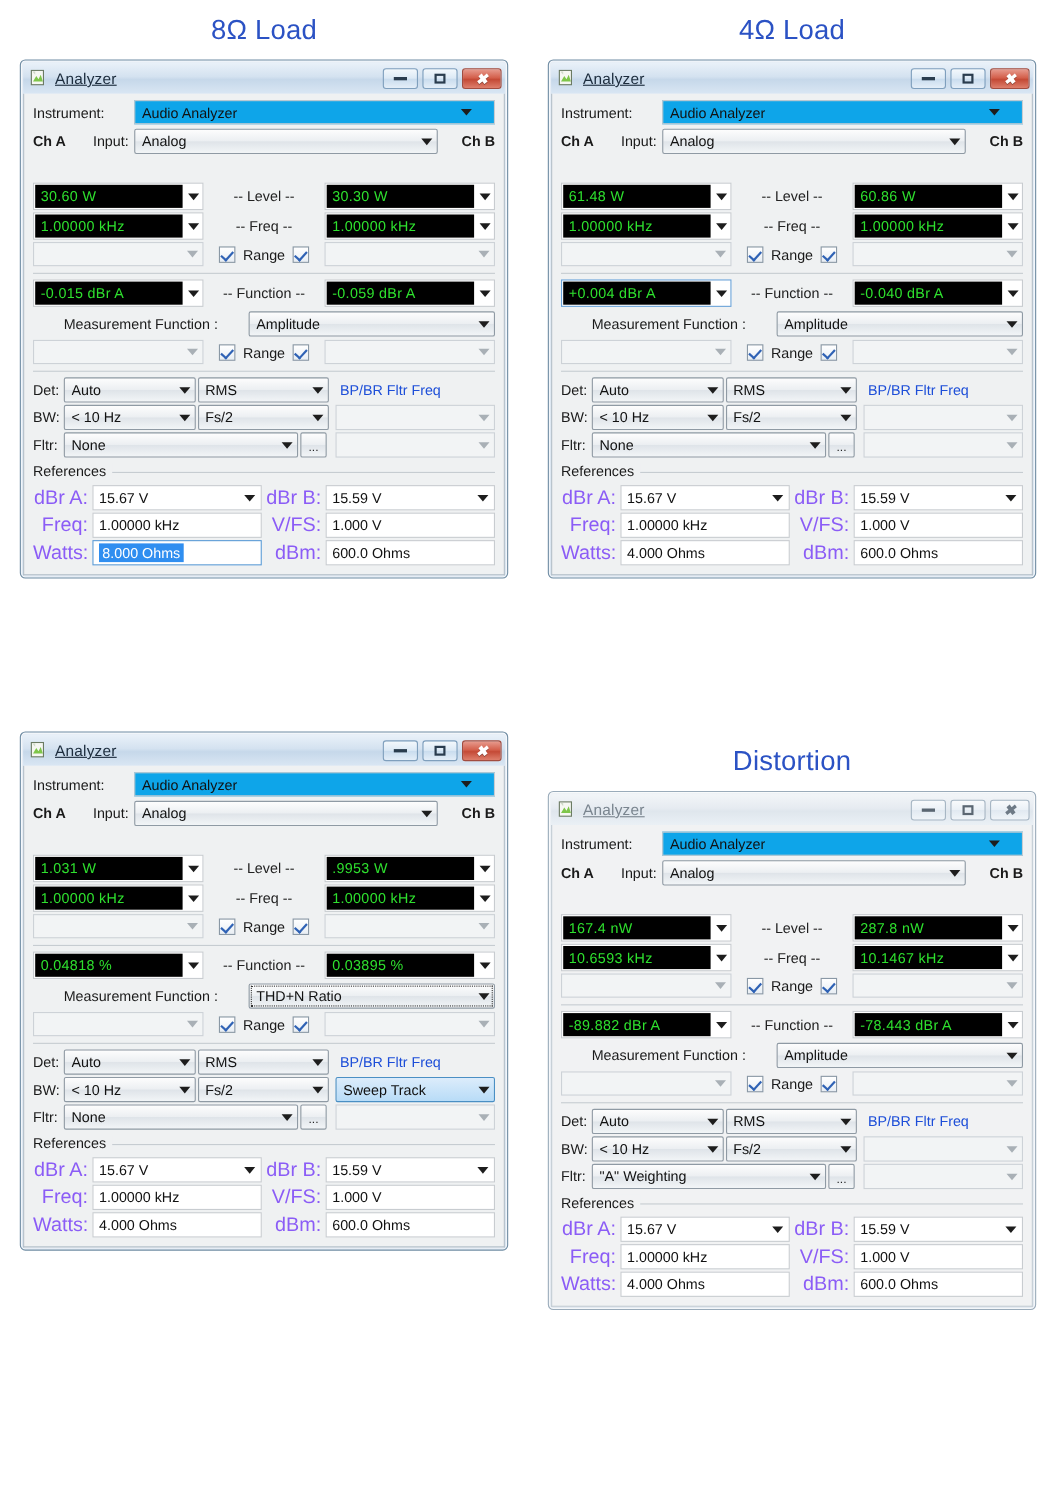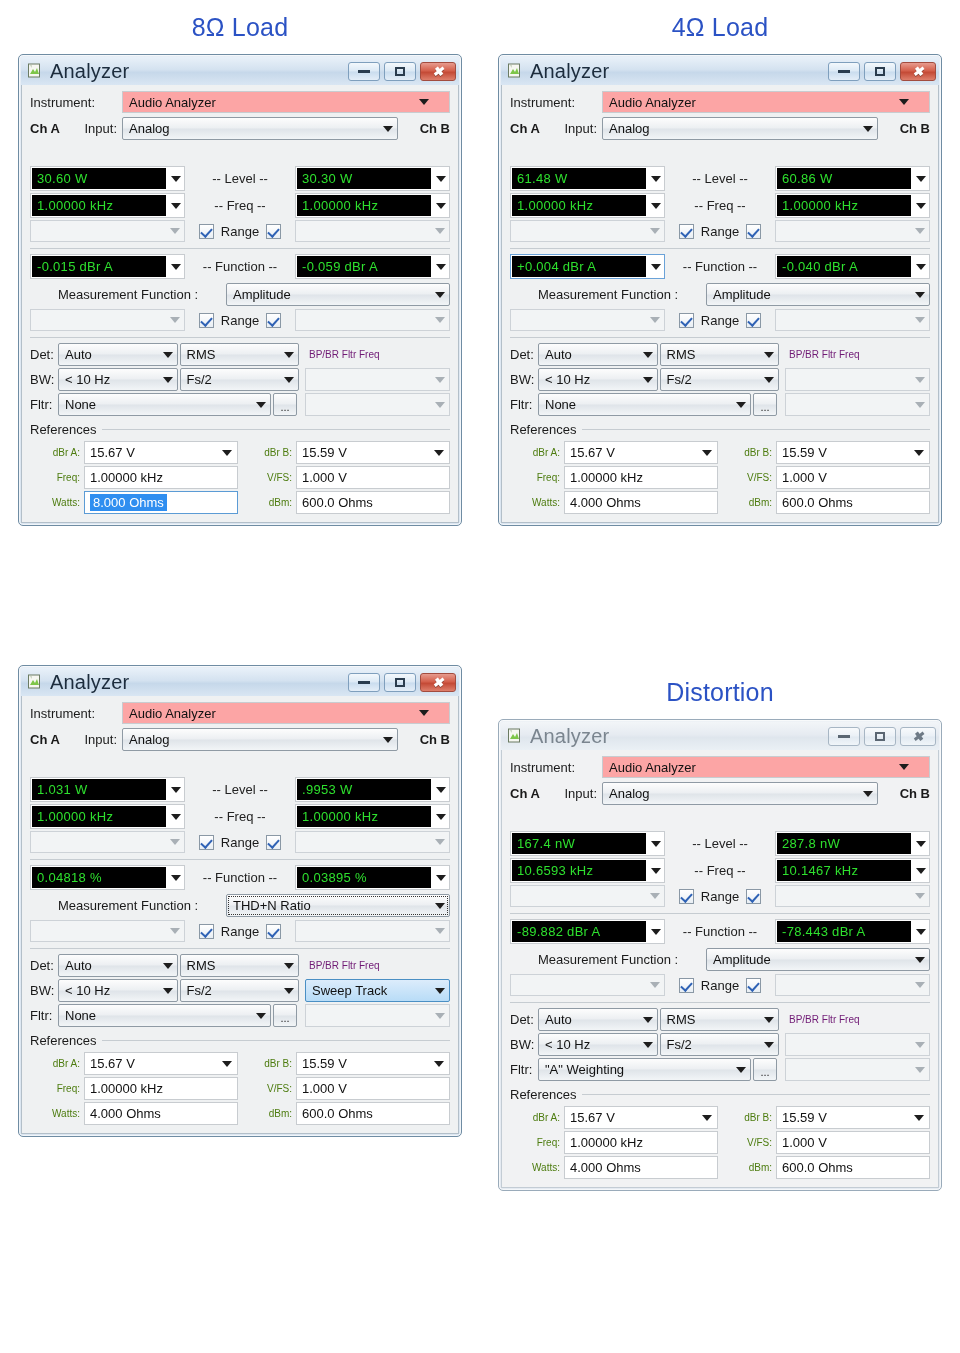--- a/index.html
+++ b/index.html
@@ -49,22 +49,22 @@
     background:linear-gradient(#e9f1f9 0%, #d4e2f0 45%, #c6d8ea 55%, #d9e6f3 100%);
     padding:0 3px 0 6px;
     position:relative;
   }
   .win.inactive .titlebar {
     background:linear-gradient(#f2f5f8 0%, #e6ebf1 45%, #dfe6ed 55%, #eaf0f5 100%);
   }
   .app-icon { width:16px; height:16px; position:relative; flex:0 0 16px; }
   .app-icon svg { display:block; }
   .title-text {
-    font-size:20px; color:#1c2c3d; margin-left:7px; flex:1;
-    white-space:nowrap; letter-spacing:.2px;
+    font-size:14px; color:#1c2c3d; margin-left:7px; flex:1;
+    white-space:nowrap; letter-spacing:.2px;text-decoration:underline;
   }
   .win.inactive .title-text { color:#7a858f; }
 
   .wbtns { display:flex; gap:4px; align-items:center; }
   .wbtn {
     width:32px; height:19px;
     border:1px solid #7f9fbd;
     border-radius:3px;
     background:linear-gradient(#f3f8fc 0%,#dce9f5 48%,#c9dcee 52%,#e4eef8 100%);
     display:flex; align-items:center; justify-content:center;
@@ -99,21 +99,21 @@
   }
   .win.inactive .client { background:#f1f2f3; border-color:#c3ccd4; }
 
   
   .row { display:flex; align-items:center; }
   .lbl { font-size:13px; color:#1a1a1a; white-space:nowrap; }
   .lbl.b { font-weight:bold; }
 
   .combo-flat {
     flex:1; height:22px;
-    background:#fca5a5;
+    background:#0ea5e9;
     border:1px solid #c8ccd0;
     display:flex; align-items:center;
     padding:0 20px 0 6px;
     font-size:13px; color:#111;
   }
   .combo-flat .txt { flex:1; white-space:nowrap; overflow:hidden; }
   .caret { width:0;height:0;border-left:5px solid transparent;border-right:5px solid transparent;
            border-top:6px solid #1d1d1d; margin-left:4px; flex:0 0 10px; }
   .caret.dim { border-top-color:#a9b0b6; }
 
@@ -199,24 +199,24 @@
   
   .lvlrow { display:grid; grid-template-columns: 1fr 110px 1fr; align-items:center; column-gap:0; margin-bottom:2px;}
   .midlbl { text-align:center; font-size:13px; color:#222; white-space:nowrap; }
   .rngrow { display:grid; grid-template-columns: 1fr 110px 1fr; align-items:center; margin-bottom:2px; }
   .rngmid { display:flex; align-items:center; justify-content:center; gap:7px; }
 
   .detgrid { display:grid; grid-template-columns: 26px 1fr 1fr; column-gap:2px; row-gap:2px; align-items:center; }
   .fltgrid { display:grid; grid-template-columns: 26px 1fr 26px; column-gap:2px; align-items:center; }
 
   .refgrid { display:grid; grid-template-columns: 50px 1fr 50px 1fr; column-gap:4px; row-gap:2px; align-items:center; margin-top:3px;}
-  .rlbl { font-size:10px; text-align:right; white-space:nowrap; color:#4d7c0f; }
+  .rlbl { font-size:18px; text-align:right; white-space:nowrap; color:#8b5cf6; }
 
   .rightcol { display:flex; flex-direction:column; gap:2px; }
-  .bpbr-title { font-size:10px; color:#701a75; height:23px; display:flex; align-items:center; padding-left:4px;}
+  .bpbr-title { font-size:13px; color:#1d4ed8; height:23px; display:flex; align-items:center; padding-left:4px;}
 </style>
 </head>
 <body>
 
 <div class="grid" id="grid">
   <div class="cell">
     <div class="section-title">8Ω Load</div>
 
     <div class="win">
 

